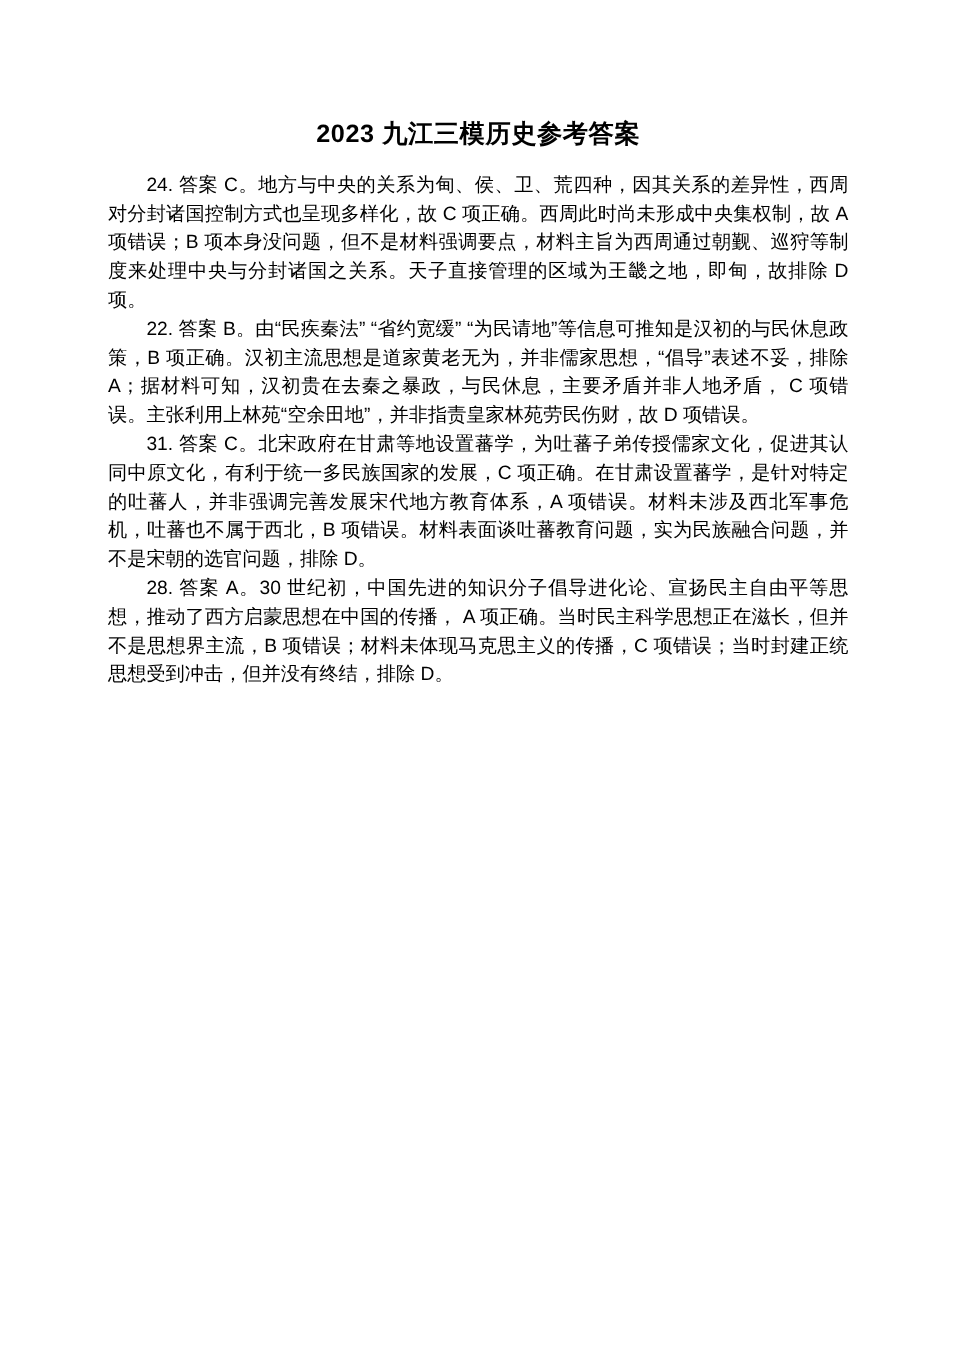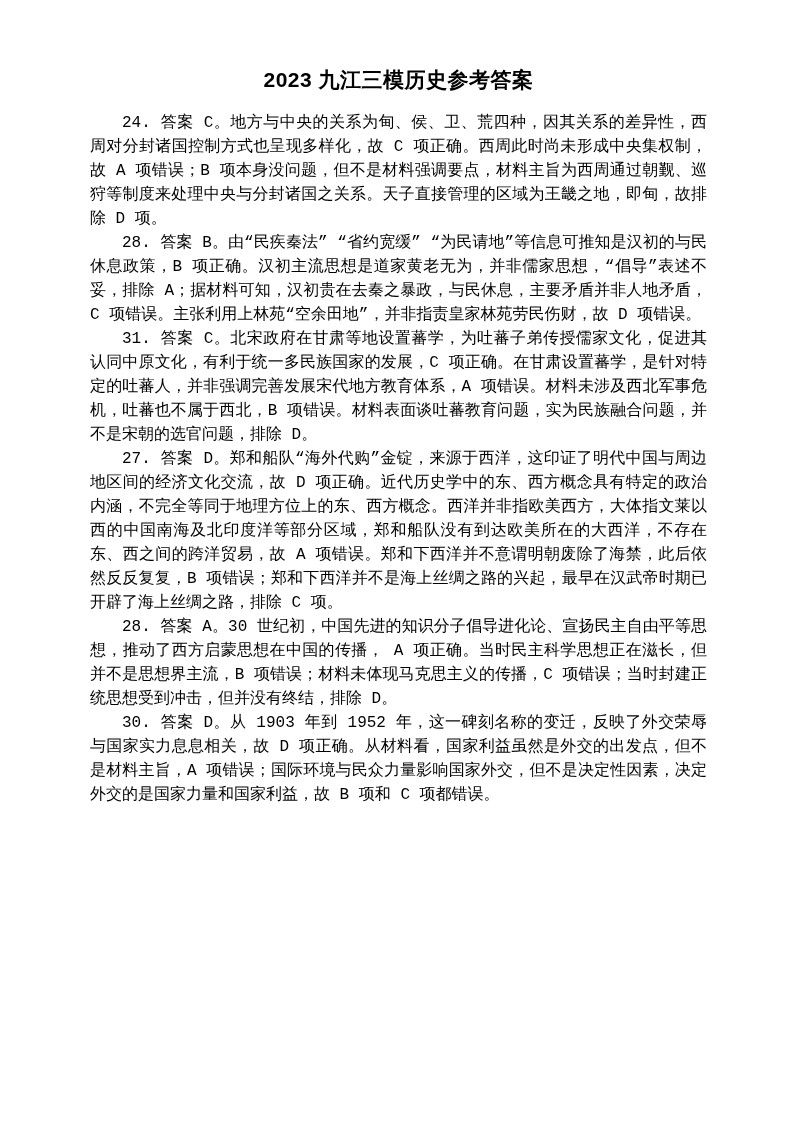--- a/index.html
+++ b/index.html
@@ -7,57 +7,55 @@
     padding: 0;
     background: #ffffff;
   }
   .page {
     position: relative;
     width: 794px;
     height: 1123px;
     box-sizing: border-box;
     background: #ffffff;
     color: #000000;
-    padding: 65px 87px 0 90px;
+    padding: 97px 87px 0 90px;
     overflow: hidden;
   }
   .doc-title {
     font-family: "Liberation Sans", "DejaVu Sans", sans-serif;
     font-weight: 700;
     font-size: 21px;
     line-height: 30px;
     text-align: center;
     margin: 0 0 16px 0;
     letter-spacing: 0.5px;
     color: #000000;
   }
   .answer-para {
-    font-family: Liberation Mono, monospace;
+    font-family: Liberation Sans, sans-serif;
     font-size: 16px;
     line-height: 24px;
     text-align: justify;
     text-justify: inter-ideograph;
     text-indent: 2em;
     margin: 0;
     color: #000000;
     word-break: break-all;
   }
 </style>
 </head>
 <body>
 
 <div class="page">
   <h1 class="doc-title">2023 九江三模历史参考答案</h1>
 
   <p class="answer-para">24. 答案 C。地方与中央的关系为甸、侯、卫、荒四种，因其关系的差异性，西周对分封诸国控制方式也呈现多样化，故 C 项正确。西周此时尚未形成中央集权制，故 A 项错误；B 项本身没问题，但不是材料强调要点，材料主旨为西周通过朝觐、巡狩等制度来处理中央与分封诸国之关系。天子直接管理的区域为王畿之地，即甸，故排除 D 项。</p>
 
-  <p class="answer-para">28. 答案 B。由“民疾秦法” “省约宽缓” “为民请地”等信息可推知是汉初的与民休息政策，B 项正确。汉初主流思想是道家黄老无为，并非儒家思想，“倡导”表述不妥，排除 A；据材料可知，汉初贵在去秦之暴政，与民休息，主要矛盾并非人地矛盾， C 项错误。主张利用上林苑“空余田地”，并非指责皇家林苑劳民伤财，故 D 项错误。</p>
+  <p class="answer-para">22. 答案 B。由“民疾秦法” “省约宽缓” “为民请地”等信息可推知是汉初的与民休息政策，B 项正确。汉初主流思想是道家黄老无为，并非儒家思想，“倡导”表述不妥，排除 A；据材料可知，汉初贵在去秦之暴政，与民休息，主要矛盾并非人地矛盾， C 项错误。主张利用上林苑“空余田地”，并非指责皇家林苑劳民伤财，故 D 项错误。</p>
 
   <p class="answer-para">31. 答案 C。北宋政府在甘肃等地设置蕃学，为吐蕃子弟传授儒家文化，促进其认同中原文化，有利于统一多民族国家的发展，C 项正确。在甘肃设置蕃学，是针对特定的吐蕃人，并非强调完善发展宋代地方教育体系，A 项错误。材料未涉及西北军事危机，吐蕃也不属于西北，B 项错误。材料表面谈吐蕃教育问题，实为民族融合问题，并不是宋朝的选官问题，排除 D。</p>
 
-  <p class="answer-para">27. 答案 D。郑和船队“海外代购”金锭，来源于西洋，这印证了明代中国与周边地区间的经济文化交流，故 D 项正确。近代历史学中的东、西方概念具有特定的政治内涵，不完全等同于地理方位上的东、西方概念。西洋并非指欧美西方，大体指文莱以西的中国南海及北印度洋等部分区域，郑和船队没有到达欧美所在的大西洋，不存在东、西之间的跨洋贸易，故 A 项错误。郑和下西洋并不意谓明朝废除了海禁，此后依然反反复复，B 项错误；郑和下西洋并不是海上丝绸之路的兴起，最早在汉武帝时期已开辟了海上丝绸之路，排除 C 项。</p>
 
   <p class="answer-para">28. 答案 A。30 世纪初，中国先进的知识分子倡导进化论、宣扬民主自由平等思想，推动了西方启蒙思想在中国的传播， A 项正确。当时民主科学思想正在滋长，但并不是思想界主流，B 项错误；材料未体现马克思主义的传播，C 项错误；当时封建正统思想受到冲击，但并没有终结，排除 D。</p>
 
 
-  <p class="answer-para">30. 答案 D。从 1903 年到 1952 年，这一碑刻名称的变迁，反映了外交荣辱与国家实力息息相关，故 D 项正确。从材料看，国家利益虽然是外交的出发点，但不是材料主旨，A 项错误；国际环境与民众力量影响国家外交，但不是决定性因素，决定外交的是国家力量和国家利益，故 B 项和 C 项都错误。</p>
 
 </div>
 
 </body></html>

